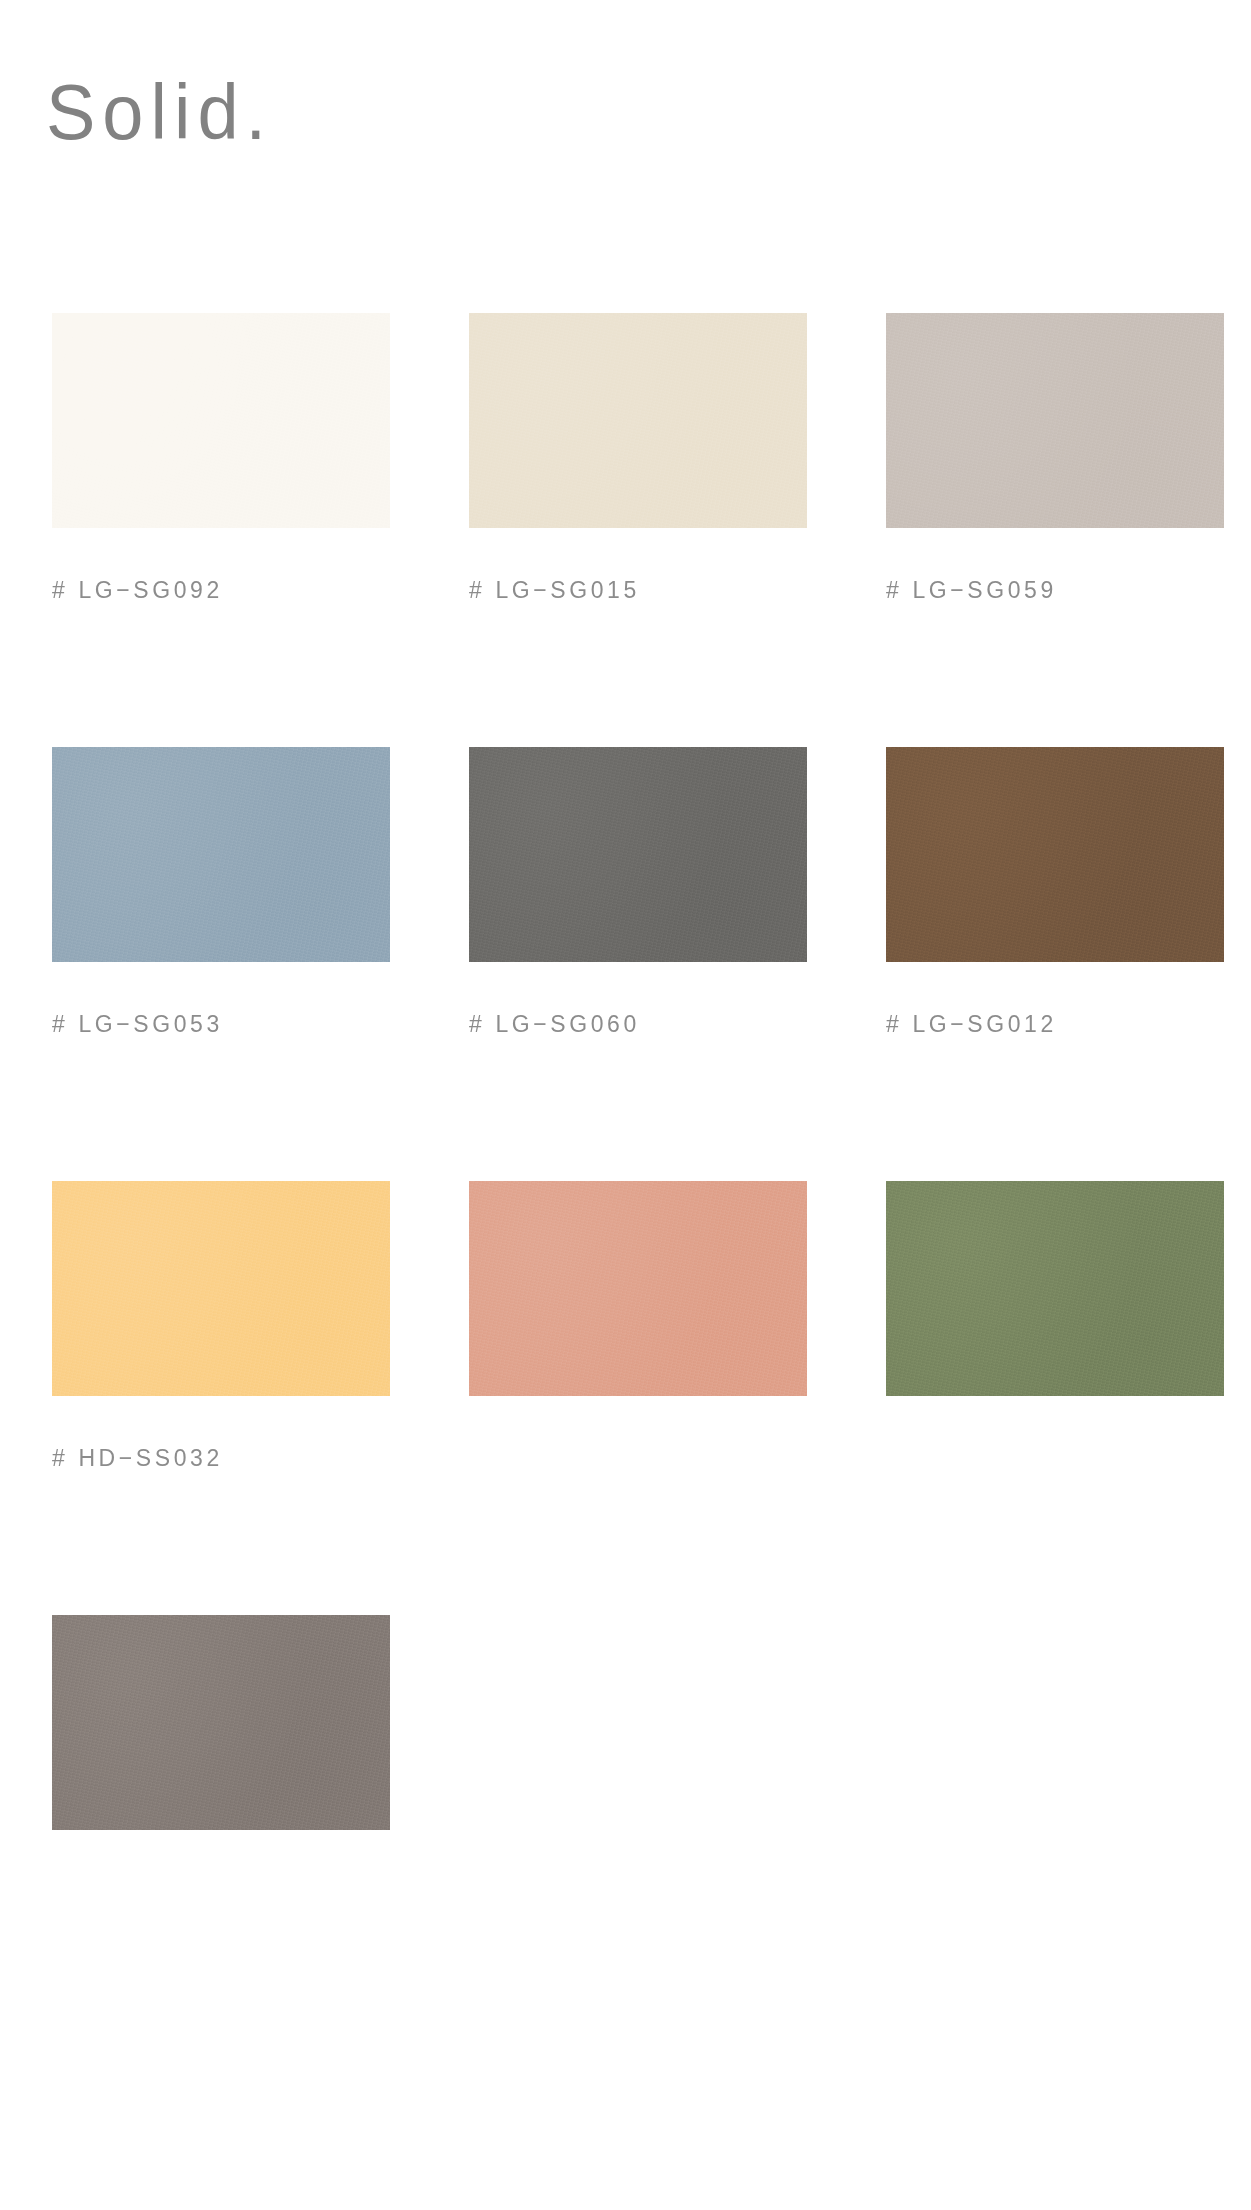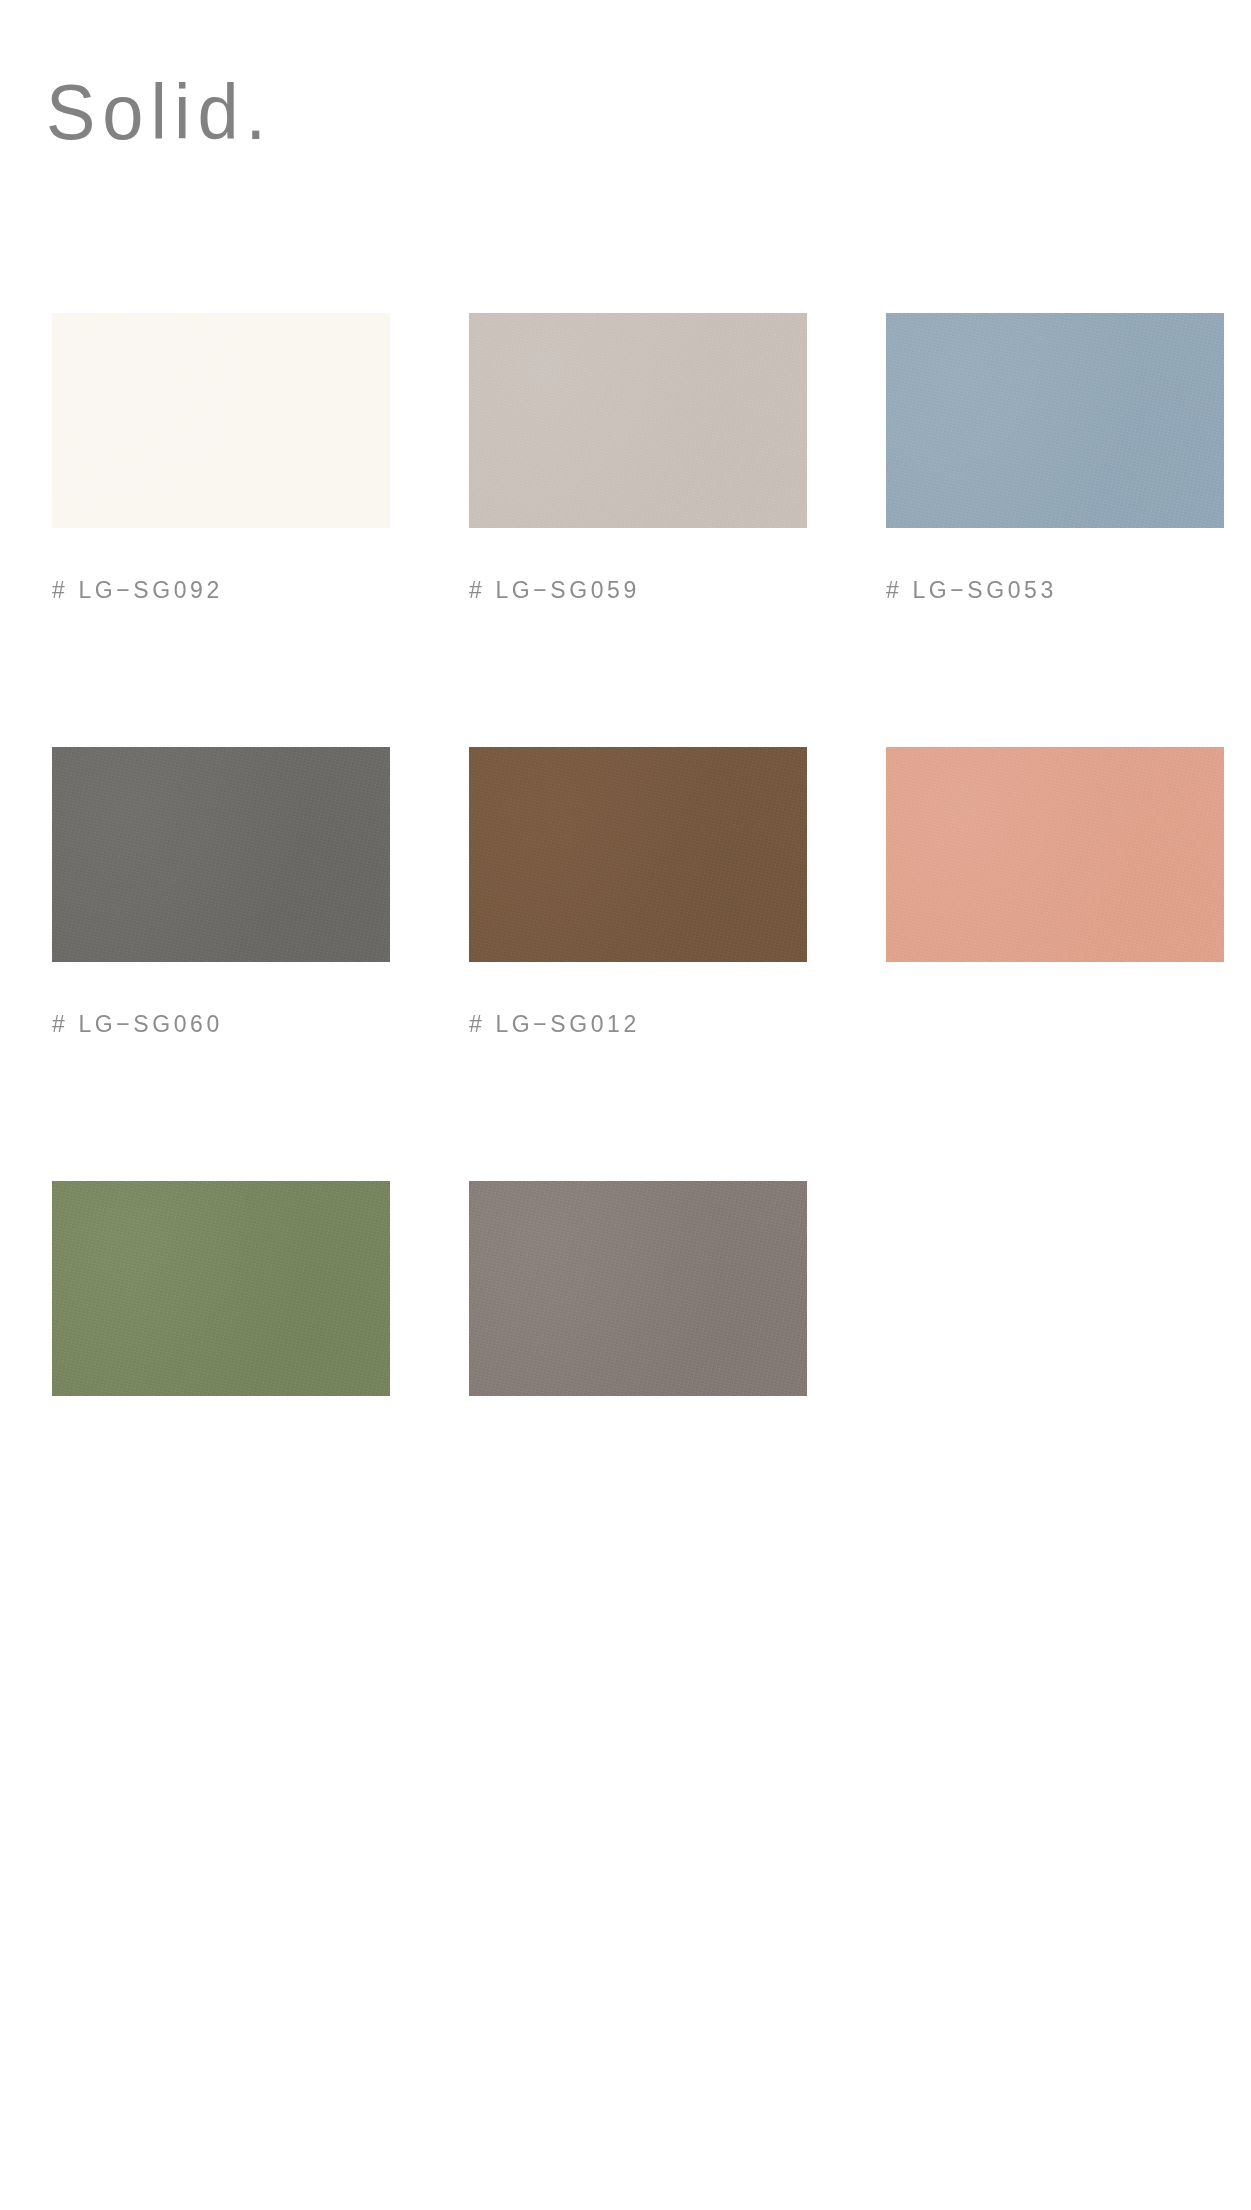--- a/index.html
+++ b/index.html
@@ -116,20 +116,26 @@
   <h1 class="page-title">Solid.</h1>
 
   <div class="swatch-grid">
       <div class="swatch-cell">
         <div class="swatch-chip" style="background-color: rgb(250, 247, 241);">
           <span class="grain"></span>
         </div>
         <div class="swatch-label"># LG−SG092</div>
       </div>
       <div class="swatch-cell">
+        <div class="swatch-chip" style="background-color: rgb(235, 226, 208);">
+          <span class="grain"></span>
+        </div>
+        <div class="swatch-label"># LG−SG015</div>
+      </div>
+      <div class="swatch-cell">
         <div class="swatch-chip" style="background-color: rgb(201, 192, 185);">
           <span class="grain"></span>
         </div>
         <div class="swatch-label"># LG−SG059</div>
       </div>
       <div class="swatch-cell">
         <div class="swatch-chip" style="background-color: rgb(147, 168, 184);">
           <span class="grain"></span>
         </div>
         <div class="swatch-label"># LG−SG053</div>
@@ -140,20 +146,26 @@
         </div>
         <div class="swatch-label"># LG−SG060</div>
       </div>
       <div class="swatch-cell">
         <div class="swatch-chip" style="background-color: rgb(117, 88, 63);">
           <span class="grain"></span>
         </div>
         <div class="swatch-label"># LG−SG012</div>
       </div>
       <div class="swatch-cell">
+        <div class="swatch-chip" style="background-color: rgb(251, 208, 136);">
+          <span class="grain"></span>
+        </div>
+        <div class="swatch-label"># HD−SS032</div>
+      </div>
+      <div class="swatch-cell">
         <div class="swatch-chip" style="background-color: rgb(224, 162, 140);">
           <span class="grain"></span>
         </div>
       </div>
       <div class="swatch-cell">
         <div class="swatch-chip" style="background-color: rgb(119, 133, 95);">
           <span class="grain"></span>
         </div>
       </div>
       <div class="swatch-cell">

